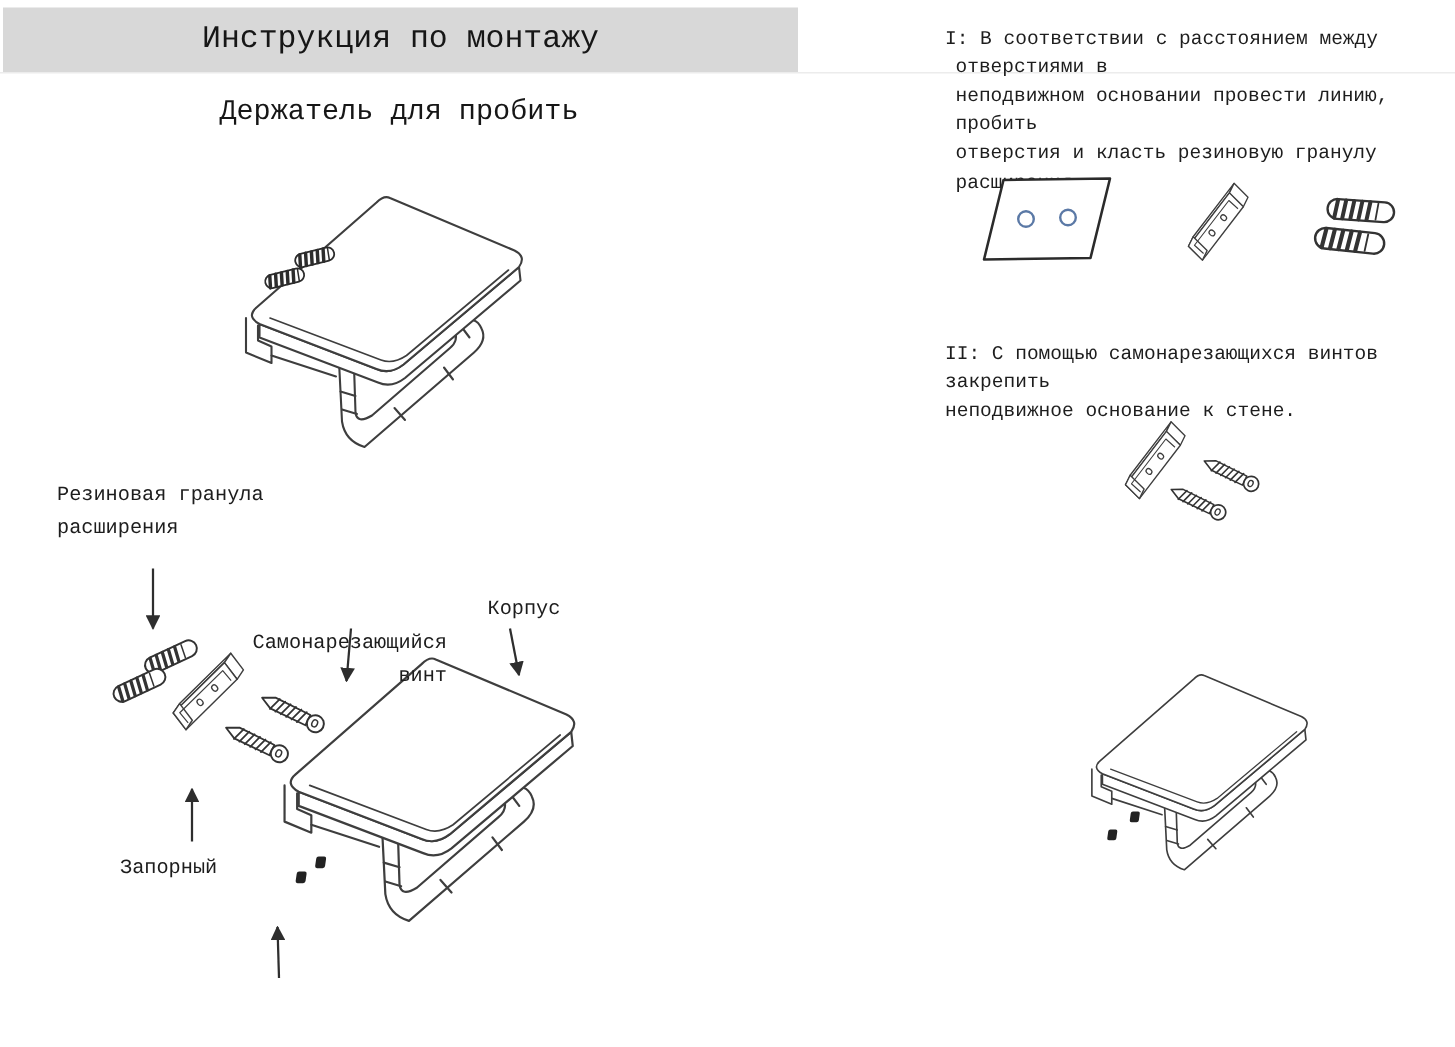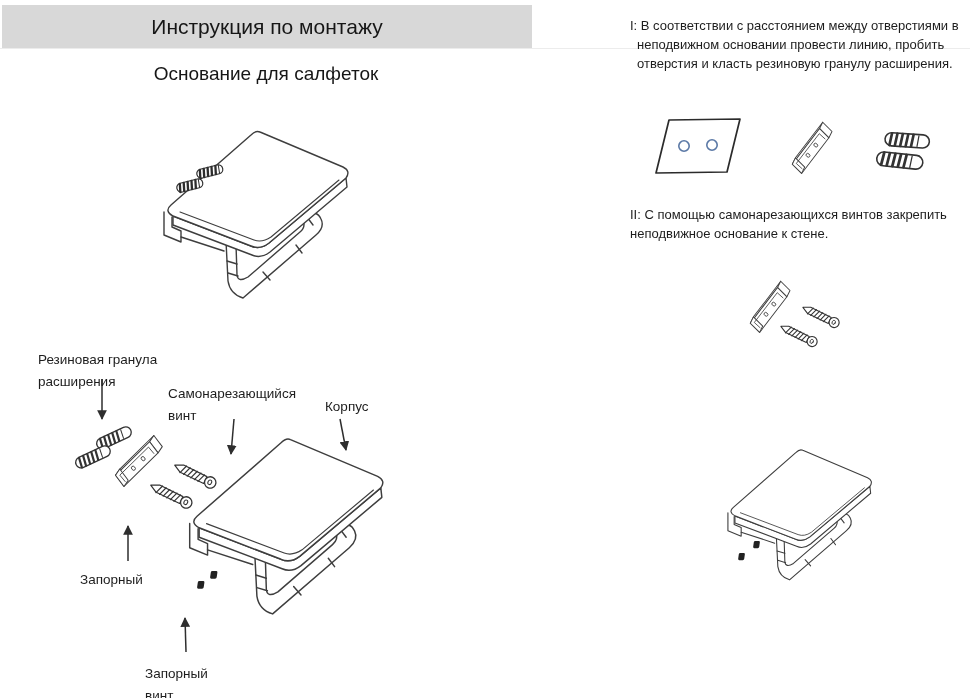--- a/index.html
+++ b/index.html
@@ -1,25 +1,25 @@
 <!DOCTYPE html>
 <html><head>
 <meta charset="utf-8">
 <style>
   html,body{margin:0;padding:0;background:#fff;}
   .page{position:relative;width:970px;height:698px;background:#fff;overflow:hidden;
-        font-family:Liberation Sans, sans-serif;color:#1d1d1d;}
+        font-family:Liberation Mono, monospace;color:#1d1d1d;}
   .titlebar{position:absolute;left:2px;top:5px;width:530px;height:43px;background:#d8d8d8;
             display:flex;align-items:center;justify-content:center;}
   .titlebar span{font-size:21px;color:#161616;}
   .rule{position:absolute;left:0;top:48px;width:970px;height:1px;background:#ececec;}
   .subtitle{position:absolute;left:0;top:63px;width:532px;text-align:center;font-size:19px;color:#161616;}
   .scene{position:absolute;}
   .lbl{position:absolute;font-size:13.5px;line-height:1.6;white-space:pre-line;color:#1d1d1d;}
-  .lbl.center{text-align:left;}
+  .lbl.center{text-align:right;margin-top:36px;}
   .step{position:absolute;left:630px;width:340px;font-size:13px;line-height:1.47;
         white-space:pre-line;color:#1d1d1d;}
   .step.hang{padding-left:7px;text-indent:-7px;}
   svg{overflow:visible;}
 </style>
 </head>
 <body>
 
 <svg width="0" height="0" style="position:absolute" aria-hidden="true">
   <defs>
@@ -79,21 +79,21 @@
 </svg>
 
 <div class="page">
 
   <div class="rule"></div>
 
   <div class="titlebar">
     <span>Инструкция по монтажу</span>
   </div>
 
-  <div class="subtitle">Основание для салфеток</div>
+  <div class="subtitle">Держатель для пробить</div>
 
   <svg class="scene" style="left:150px;top:120px" width="260" height="210" viewBox="0 0 260 210">
     <g>
         <use href="#sym-body"></use>
       </g>
     <g transform="translate(45,49) rotate(-14)">
         <use href="#sym-screwsmall"></use>
       </g>
     <g transform="translate(25,63) rotate(-14)">
         <use href="#sym-screwsmall"></use>
@@ -127,33 +127,33 @@
         <use href="#sym-body"></use>
       </g>
     <g transform="translate(181,241) scale(1.2)">
         <use href="#sym-lockscrew"></use>
       </g>
     <g transform="translate(168,251) scale(1.2)">
         <use href="#sym-lockscrew"></use>
       </g>
   </svg>
 
-  <div class="lbl" style="left:38px;top:349px;width:150px">Резиновая гранула
+  <div class="lbl" style="left:38px;top:320px;width:150px">Резиновая гранула
 расширения</div>
   <div class="lbl center" style="left:168px;top:383px;width:130px">Самонарезающийся
 винт</div>
   <div class="lbl" style="left:325px;top:396px">Корпус</div>
   <div class="lbl" style="left:80px;top:569px">Запорный</div>
   <div class="lbl center" style="left:145px;top:663px;width:86px">Запорный
 винт</div>
 
   <div class="step hang" style="top:16px">I: В соответствии с расстоянием между отверстиями в
 неподвижном основании провести линию, пробить
 отверстия и класть резиновую гранулу расширения.</div>
-  <div class="step" style="top:205px">II: С помощью самонарезающихся винтов закрепить
+  <div class="step" style="top:226px">II: С помощью самонарезающихся винтов закрепить
 неподвижное основание к стене.</div>
 
   <svg class="scene" style="left:650px;top:105px" width="300" height="100" viewBox="0 0 300 100">
     <g transform="translate(0,8)">
         <use href="#sym-wall"></use>
       </g>
     <g transform="translate(136,24) scale(0.75) rotate(-32,36,25)">
         <use href="#sym-plate"></use>
       </g>
     <g transform="translate(235,26) rotate(4) scale(1.2)">

